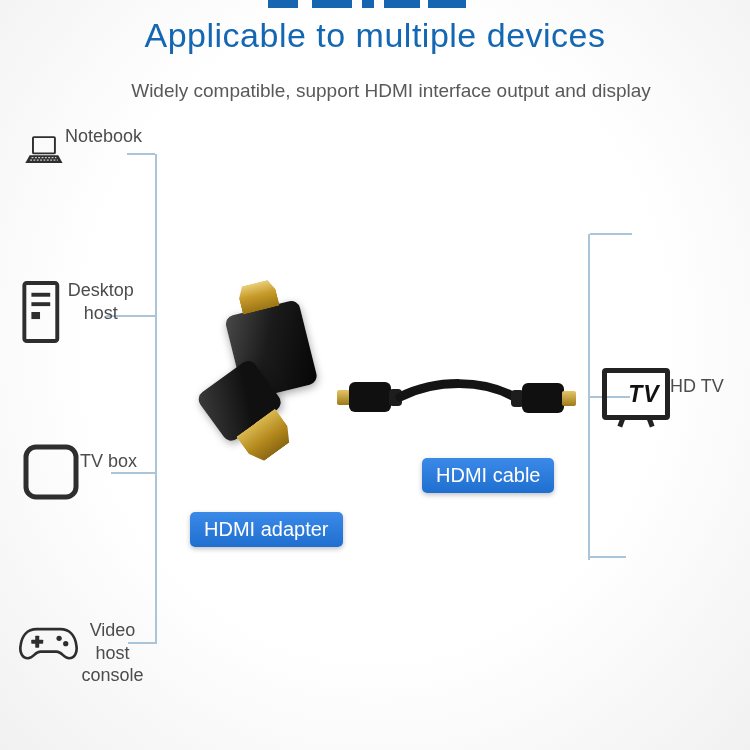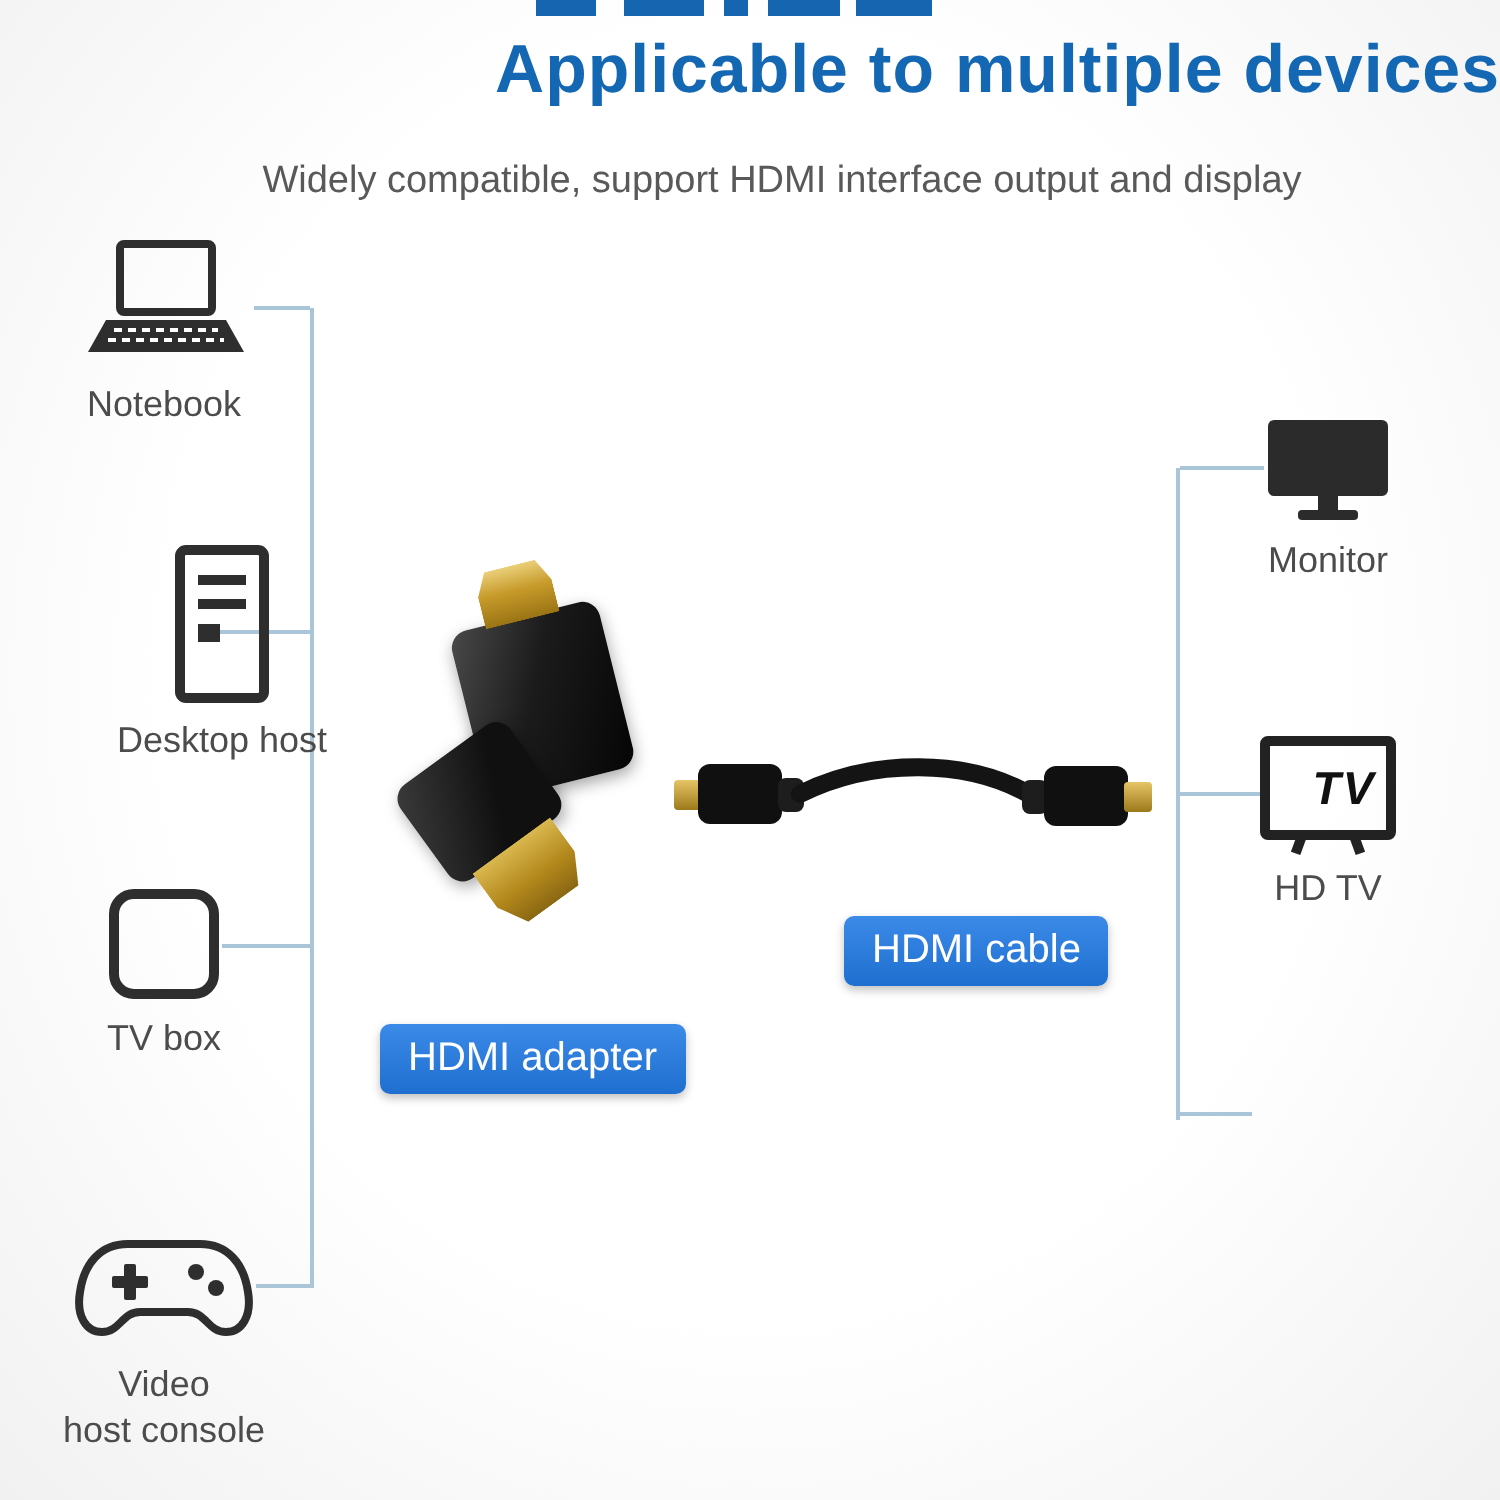--- a/index.html
+++ b/index.html
@@ -3,31 +3,31 @@
 <meta charset="utf-8">
 <style>
   html,body{margin:0;padding:0;}
   body{font-family:"Liberation Sans", sans-serif; background:#ffffff;}
   .canvas{position:relative;width:750px;height:750px;overflow:hidden;
     background:radial-gradient(ellipse at 50% 45%, #ffffff 55%, #f1f1f1 100%);}
 
   
   .frag{position:absolute;top:0;background:#1565b0;}
 
-  .title{position:absolute;top:16px;left:0;width:100%;margin:0;text-align:right;
-    font-size:34px;font-weight:bold;color:#1467b3;letter-spacing:.5px;}
+  .title{position:absolute;top:16px;left:0;width:100%;margin:0;text-align:center;
+    font-size:34px;font-weight:normal;color:#1467b3;letter-spacing:.5px;}
   .subtitle{position:absolute;top:64px;left:0;width:100%;margin:16px;text-align:center;
     font-size:19px;color:#595959;}
 
   
   .line{position:absolute;background:#aac4d8;}
   .line.h{height:2px;} .line.v{width:2px;}
 
   
-  .device{position:absolute;display:flex;flex-direction:column;align-items:center;}
+  .device{position:absolute;display:flex;align-items:flex-start;}
   .device-label{margin-top:7px;font-size:18px;color:#4c4c4c;text-align:center;
     line-height:1.25;white-space:pre-line;}
 
   
   .tv-icon{position:relative;width:68px;height:58px;}
   .tv-screen{width:58px;height:42px;border:5px solid #222;border-radius:4px;
     box-sizing:content-box;display:flex;align-items:center;justify-content:center;}
   .tv-screen span{font-weight:bold;font-size:23px;color:#111;letter-spacing:1px;font-style:italic;margin-left:16px;}
   .tv-leg{position:absolute;bottom:-1px;width:5px;height:10px;background:#222;}
   .tv-leg.l{left:17px;transform:rotate(20deg);}
@@ -86,21 +86,21 @@
   <div class="device" style="left:22px;top:118px;width:120px;">
     <svg width="90" height="66" viewBox="0 0 90 66">
       <rect x="23" y="4" width="46" height="34" rx="2" fill="none" stroke="#2e2e2e" stroke-width="4"></rect>
       <path d="M16 42 L76 42 L85 58 L7 58 Z" fill="#2e2e2e"></path>
       <line x1="20" y1="47" x2="72" y2="47" stroke="#ffffff" stroke-width="2" stroke-dasharray="4 3"></line>
       <line x1="17" y1="52" x2="75" y2="52" stroke="#ffffff" stroke-width="2" stroke-dasharray="4 3"></line>
     </svg>
     <div class="device-label">Notebook</div>
   </div>
 
-  <div class="device" style="left:22px;top:272px;width:120px;margin-left:29px;">
+  <div class="device" style="left:22px;top:272px;width:120px;">
     <svg width="48" height="80" viewBox="0 0 48 80">
       <rect x="3" y="3" width="42" height="74" rx="3" fill="none" stroke="#2e2e2e" stroke-width="5"></rect>
       <line x1="12" y1="18" x2="36" y2="18" stroke="#2e2e2e" stroke-width="5"></line>
       <line x1="12" y1="30" x2="36" y2="30" stroke="#2e2e2e" stroke-width="5"></line>
       <rect x="12" y="40" width="11" height="9" fill="#2e2e2e"></rect>
     </svg>
     <div class="device-label">Desktop host</div>
   </div>
 
   <div class="device" style="left:22px;top:443px;width:120px;">
@@ -115,28 +115,20 @@
       <path d="M28 10 h36 c14 0 22 10 24 24 c2 12 -3 20 -11 20 c-9 0 -10 -10 -19 -10 h-24 c-9 0 -10 10 -19 10 c-8 0 -13 -8 -11 -20 C6 20 14 10 28 10 Z" fill="none" stroke="#2e2e2e" stroke-width="4" stroke-linejoin="round"></path>
       <rect x="20" y="26" width="18" height="6" rx="1" fill="#2e2e2e"></rect>
       <rect x="26" y="20" width="6" height="18" rx="1" fill="#2e2e2e"></rect>
       <circle cx="62" cy="24" r="4" fill="#2e2e2e"></circle>
       <circle cx="72" cy="32" r="4" fill="#2e2e2e"></circle>
     </svg>
     <div class="device-label">Video
 host console</div>
   </div>
 
-  <div class="device" style="left:602px;top:208px;width:124px;">
-    <svg width="64" height="54" viewBox="0 0 64 54">
-      <rect x="2" y="2" width="60" height="38" rx="3" fill="#2b2b2b"></rect>
-      <rect x="27" y="40" width="10" height="7" fill="#2b2b2b"></rect>
-      <rect x="17" y="47" width="30" height="5" rx="2" fill="#2b2b2b"></rect>
-    </svg>
-    <div class="device-label">Monitor</div>
-  </div>
 
   <div class="device" style="left:602px;top:368px;width:124px;">
     <div class="tv-icon">
       <div class="tv-screen">
         <span>TV</span>
       </div>
       <div class="tv-leg l"></div>
       <div class="tv-leg r"></div>
     </div>
     <div class="device-label">HD TV</div>

